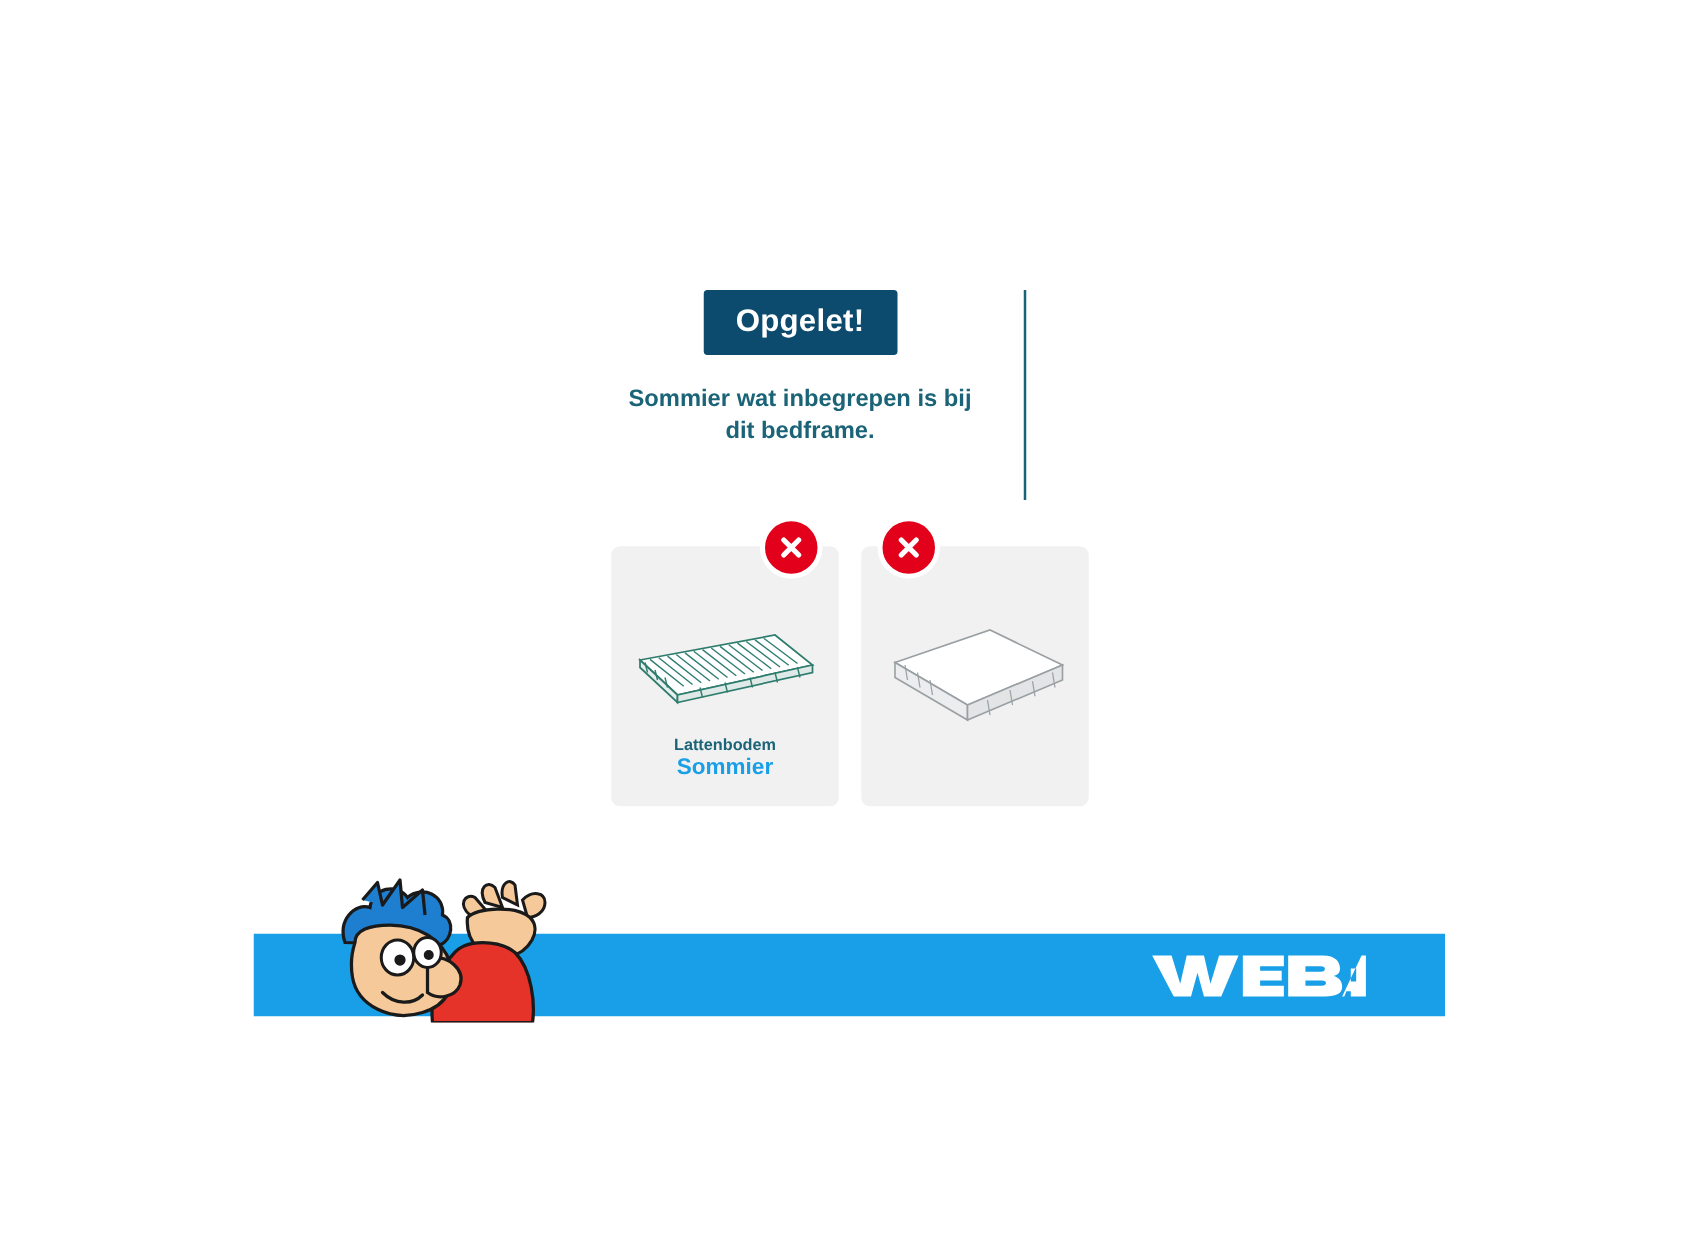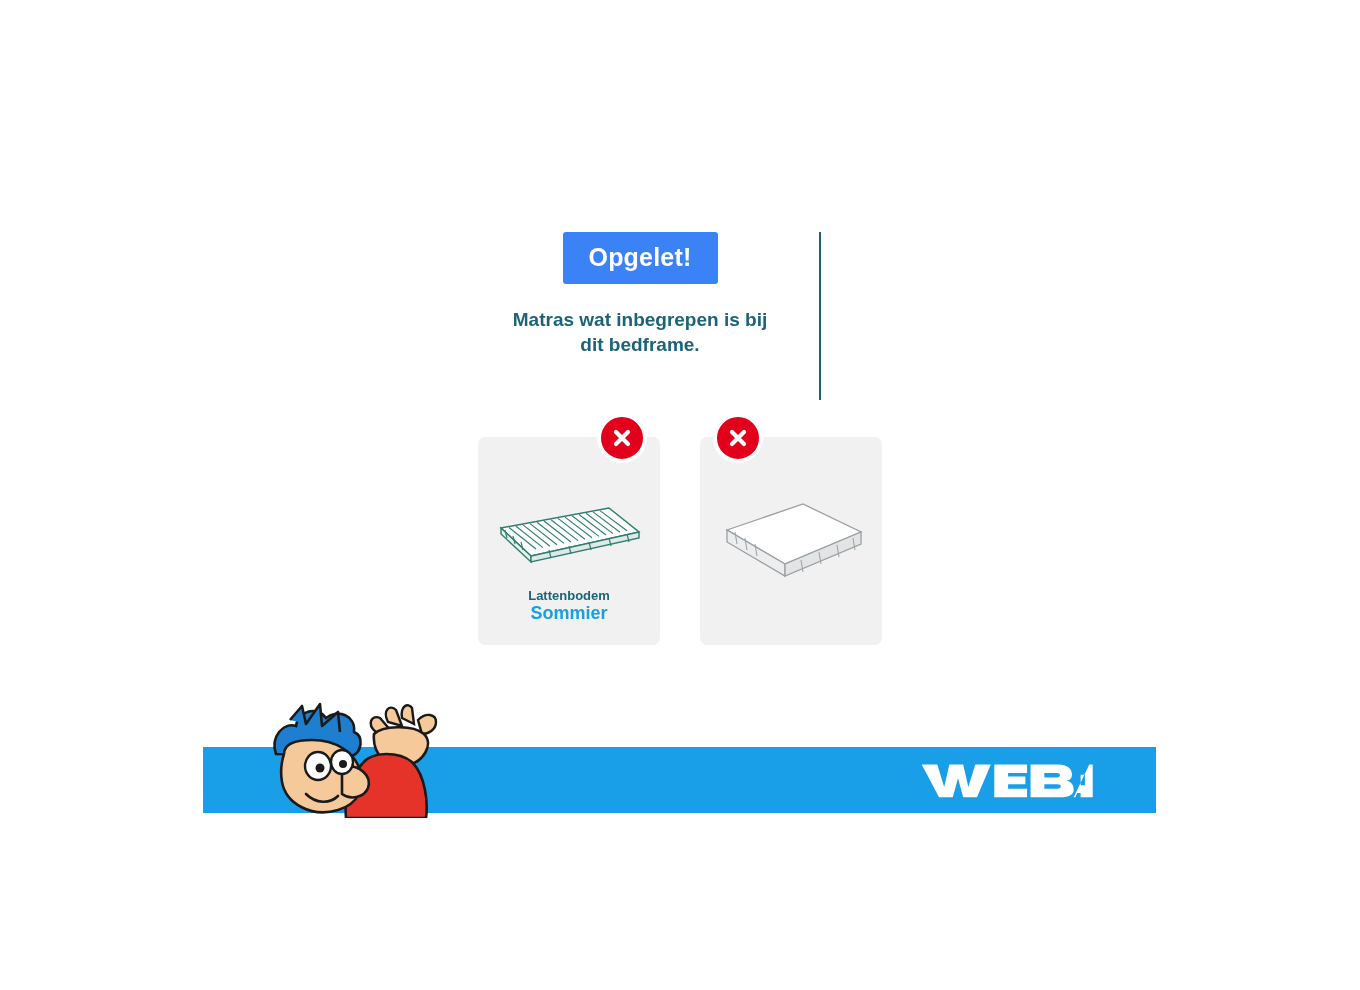--- a/index.html
+++ b/index.html
@@ -25,21 +25,21 @@
     justify-content: center;
     align-items: flex-start;
   }
   .notice-col {
     width: 280px;
     display: flex;
     flex-direction: column;
     align-items: center;
   }
   .notice-badge {
-    background: #3b82f6;
+    background: #0c4a6e;
     color: #ffffff;
     font-size: 25px;
     font-weight: bold;
     padding: 13px 26px 14px 26px;
     border-radius: 3px;
     letter-spacing: 0.2px;
     line-height: 1;
   }
   .notice-text {
     margin-top: 23px;
@@ -62,21 +62,21 @@
     position: absolute;
     left: 0;
     top: 437px;
     width: 1360px;
     display: flex;
     justify-content: center;
     align-items: flex-start;
   }
   .card-wrap {
     position: relative;
-    margin: 0 20px;
+    margin: 0 9px;
   }
   .card {
     width: 182px;
     height: 208px;
     background: #F1F1F1;
     border-radius: 7px;
     position: relative;
     overflow: hidden;
   }
   .card-img {
@@ -148,21 +148,21 @@
     height: 118px;
   }
 </style>
 </head>
 <body>
 
 <div class="notice-area">
 
   <div class="notice-col">
     <div class="notice-badge">Opgelet!</div>
-    <div class="notice-text">Matras wat inbegrepen is bij dit bedframe.</div>
+    <div class="notice-text">Sommier wat inbegrepen is bij dit bedframe.</div>
   </div>
 
   <div class="notice-divider"></div>
 
 
 </div>
 
 <div class="cards-area">
 
   <div class="card-wrap">

